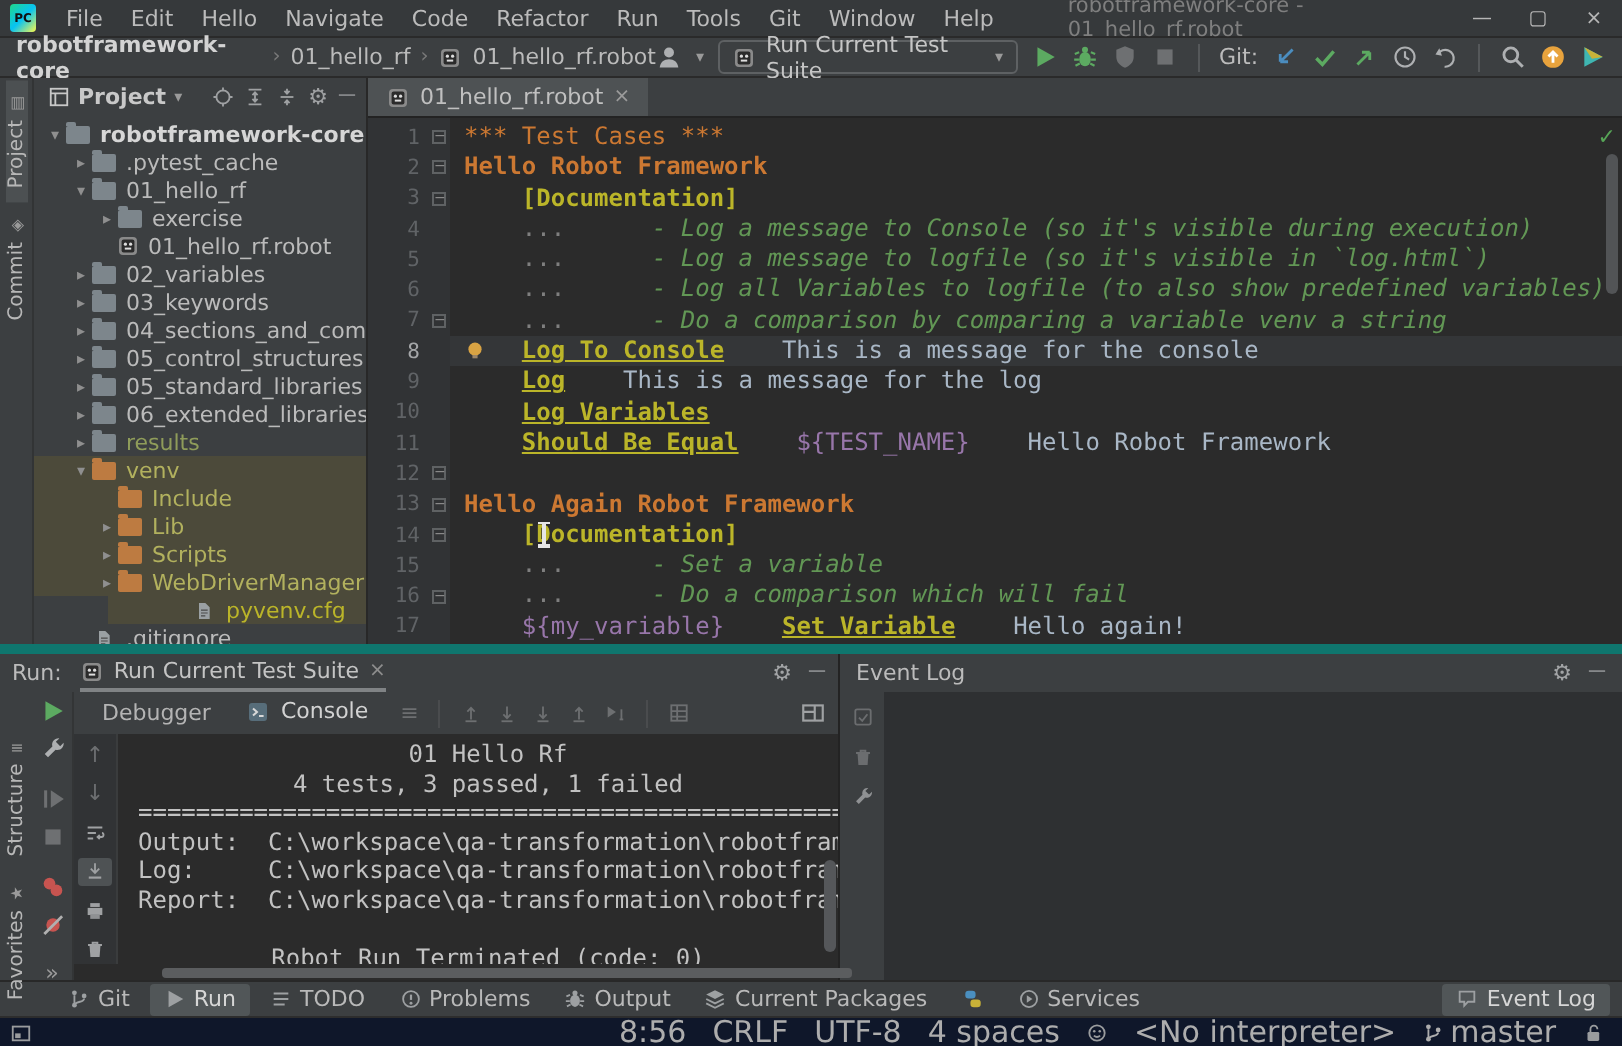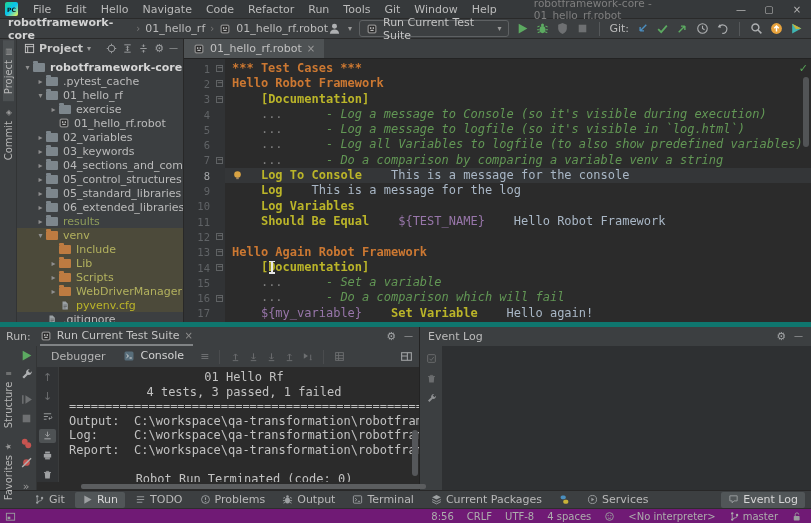--- a/index.html
+++ b/index.html
@@ -66,24 +66,24 @@
   .code-wrap { flex:1; display:flex; min-height:0; position:relative; }
   .gutter { width:41px; flex:none; background:#313335; display:flex; flex-direction:column; padding-top:2px; }
   .gut-row { height:15.3px; display:flex; align-items:center; }
   .lnum { flex:1; text-align:right; color:#606366; font:10.5px "DejaVu Sans Mono",monospace; padding-right:4px; }
   .gut-row.current .lnum { color:#a4a6a8; }
   .foldcol { width:11px; flex:none; display:flex; align-items:center; justify-content:center; }
   .fold-box { width:7px; height:7px; border:1px solid #5f6264; color:#8c8c8c; font-size:7px; line-height:5px; text-align:center; }
   .code { flex:1; min-width:0; position:relative; padding-top:2px; font:12px "DejaVu Sans Mono",monospace; overflow:hidden; }
   .cl { height:15.3px; line-height:15.3px; white-space:pre; padding-left:7px; position:relative; }
   .cl.current { background:#343638; }
-  .tk-hdr { color:#cc7832; font-weight:bold; }
+  .tk-hdr { color:#cc7832; font-weight:normal; }
   .tk-tc  { color:#cc7832; font-weight:bold; }
   .tk-set { color:#bbb529; font-weight:bold; }
-  .tk-kw  { color:#bbb529; font-weight:bold; }
+  .tk-kw  { color:#bbb529; font-weight:bold;text-decoration:underline; }
   .tk-cm  { color:#629755; font-style:italic; }
   .tk-el  { color:#7f7f7f; }
   .tk-var { color:#9876aa; }
   .tk-tx  { color:#a9b7c6; }
   .bulb { position:absolute; left:7px; top:2px; width:11px; height:11px; }
   .ed-check { position:absolute; right:3px; top:3px; color:#57a557; font-size:11px; font-weight:bold; }
   .ed-vthumb { position:absolute; right:2px; top:18px; width:6px; height:70px; background:#525456; border-radius:3px; }
   .ibeam { position:absolute; width:1.5px; height:11px; background:#e6e6e6; }
   .ibeam::before,.ibeam::after { content:""; position:absolute; left:-2px; width:5.5px; height:1.5px; background:#e6e6e6; }
   .ibeam::before { top:-1px; } .ibeam::after { bottom:-1px; }
@@ -120,21 +120,21 @@
   .ep-body { flex:1; display:flex; min-height:0; }
   .ep-tools { width:22px; flex:none; display:flex; flex-direction:column; align-items:center; gap:9px; padding-top:7px; color:#6b6d6f; }
   .ep-content { flex:1; background:#2e3032; }
 
   
   .twbar { height:18px; flex:none; background:#3c3f41; border-top:1px solid #282828; display:flex; align-items:center; padding:0 6px 0 27px; gap:3px; }
   .twb-item { display:flex; align-items:center; gap:4px; padding:1.5px 7px; color:#b9b9b9; border-radius:2px; }
   .twb-item.selected { background:#515658; color:#d6d6d6; }
   .twb-item .ic { color:#9da0a2; }
   .twb-right { margin-left:auto; display:flex; }
-  .statusbar { height:15px; flex:none; background:#701a75; border-top:1px solid #2d2d2d; display:flex; align-items:center; padding:0 9px 0 5px; font-size:10px; color:#adadad; }
+  .statusbar { height:15px; flex:none; background:#0f172a; border-top:1px solid #2d2d2d; display:flex; align-items:center; padding:0 9px 0 5px; font-size:15px; color:#adadad; }
   .sb-right { margin-left:auto; display:flex; align-items:center; gap:13px; }
   .sb-item { display:flex; align-items:center; gap:3px; }
 </style>
 </head>
 <body>
 
 <div class="app">
 
   <div class="titlebar">
     <span class="logo">PC</span>
@@ -404,21 +404,21 @@
           <div class="tree-row excluded" style="padding-left: 31px;">
             <span class="chev">▸</span>
             <span class="fold-ic orange"></span>
             <span class="t-label">Scripts</span>
           </div>
           <div class="tree-row excluded" style="padding-left: 31px;">
             <span class="chev">▸</span>
             <span class="fold-ic orange"></span>
             <span class="t-label">WebDriverManager</span>
           </div>
-          <div class="tree-row excluded excluded-file" style="padding-left: 31px;">
+          <div class="tree-row excluded excluded-file" style="padding-left: 31px; margin-left: 37px;">
             <span class="chev"></span>
             <span class="ic file-ic">
               <svg viewBox="0 0 12 12">
                 <path d="M3 1.2h3.8L9.4 3.8v7H3z" fill="#9aa0a3"></path>
                 <path d="M4.2 5.5h4M4.2 7.2h4M4.2 8.9h2.6" stroke="#4a4a4a" stroke-width=".7"></path>
               </svg>
             </span>
             <span class="t-label">pyvenv.cfg</span>
           </div>
           <div class="tree-row " style="padding-left: 18px;">
@@ -836,29 +836,20 @@
               <ellipse cx="6" cy="7" rx="2.7" ry="3.3" fill="currentColor"></ellipse>
               <circle cx="6" cy="2.7" r="1.4" fill="currentColor"></circle>
               <path d="M1.3 4.6l2-.8M10.7 4.6l-2-.8M1 7.2h2.2M11 7.2H8.8M1.6 10l2-1M10.4 10l-2-1" stroke="currentColor" stroke-width="1" fill="none"></path>
             </svg>
           </span>
           <span>Output</span>
         </span>
         <span class="twb-item">
           <span class="ic ic11">
             <svg viewBox="0 0 12 12">
-              <rect x="1.5" y="2" width="9" height="8" rx="1" stroke="currentColor" fill="none"></rect>
-              <path d="M3.3 4.6l2 1.6-2 1.6M6.4 8h2.4" stroke="currentColor" fill="none"></path>
-            </svg>
-          </span>
-          <span>Terminal</span>
-        </span>
-        <span class="twb-item">
-          <span class="ic ic11">
-            <svg viewBox="0 0 12 12">
               <path d="M6 1.2l4.8 2.4L6 6 1.2 3.6z" fill="currentColor"></path>
               <path d="M1.2 6L6 8.4 10.8 6M1.2 8.4L6 10.8l4.8-2.4" stroke="currentColor" fill="none"></path>
             </svg>
           </span>
           <span>Current Packages</span>
         </span>
         <span class="twb-item">
           <span class="ic ic11">
             <svg viewBox="0 0 12 12">
               <rect x="1.8" y="1.5" width="5.6" height="4.2" rx="1.8" fill="#4a8fbf"></rect>

